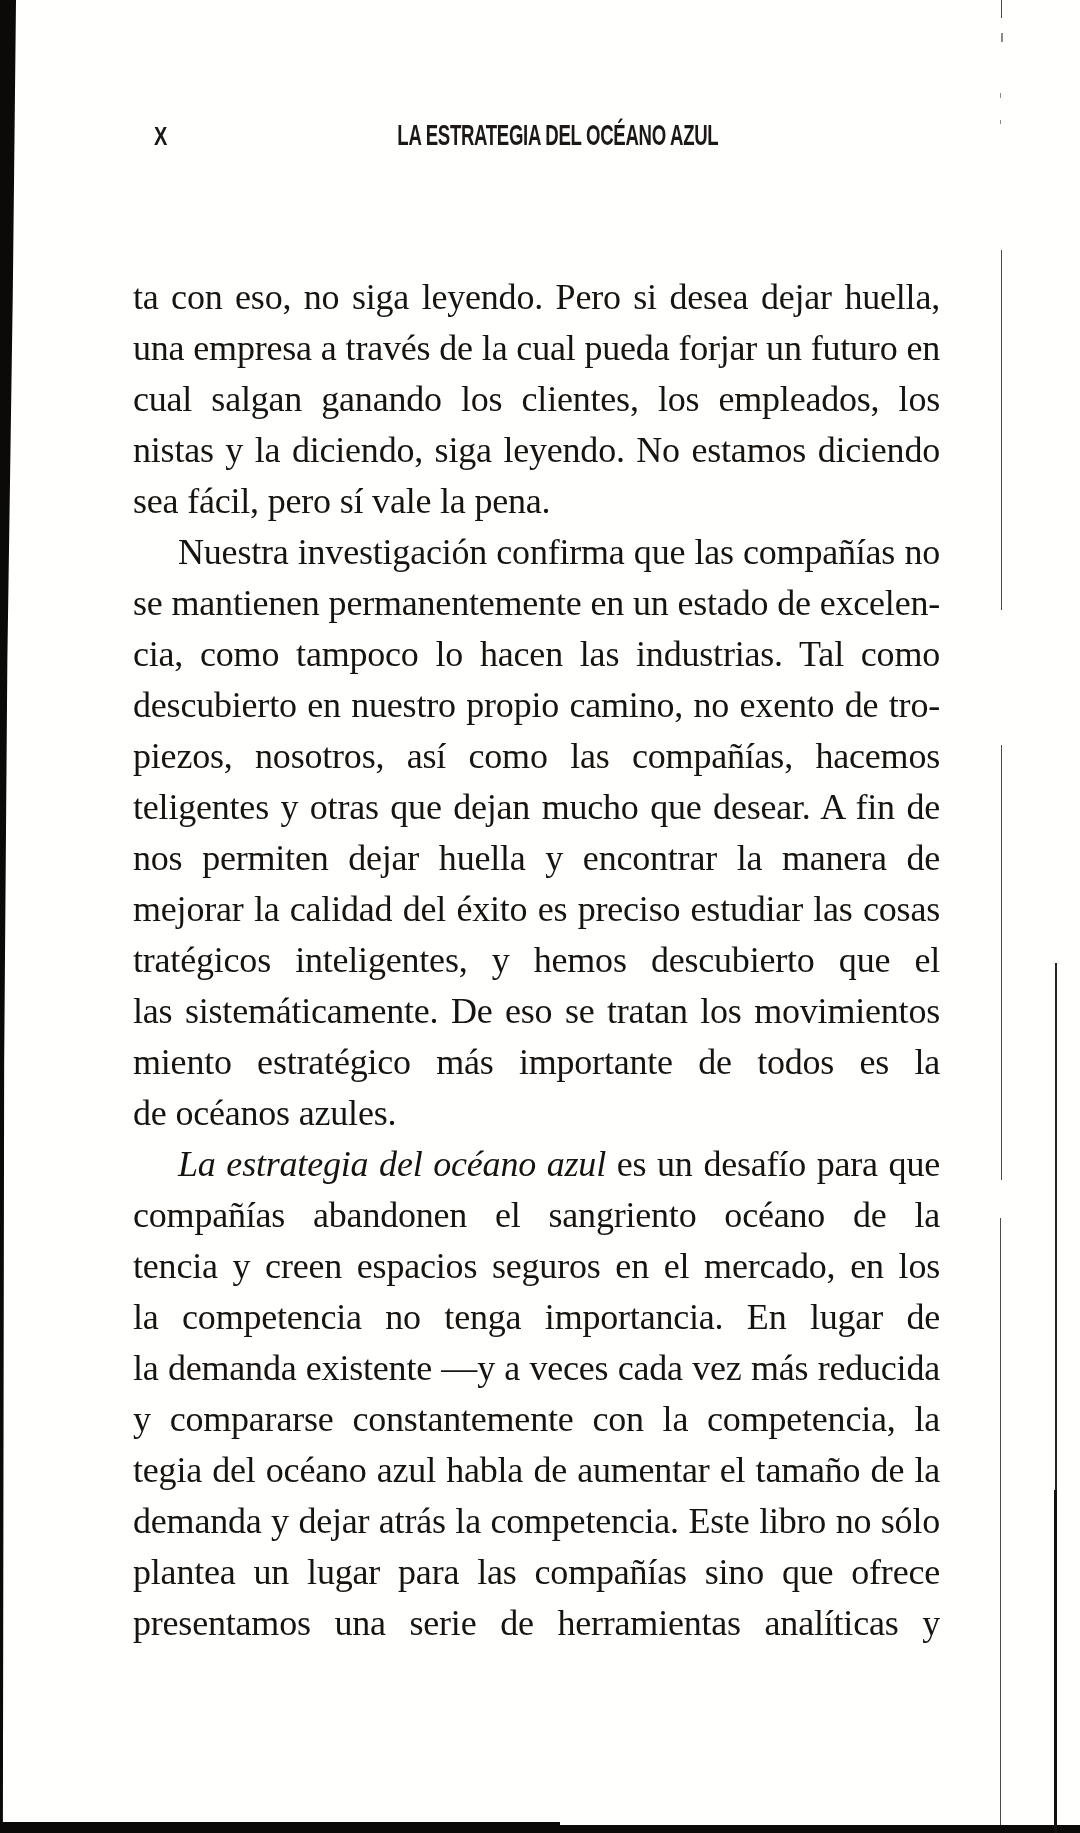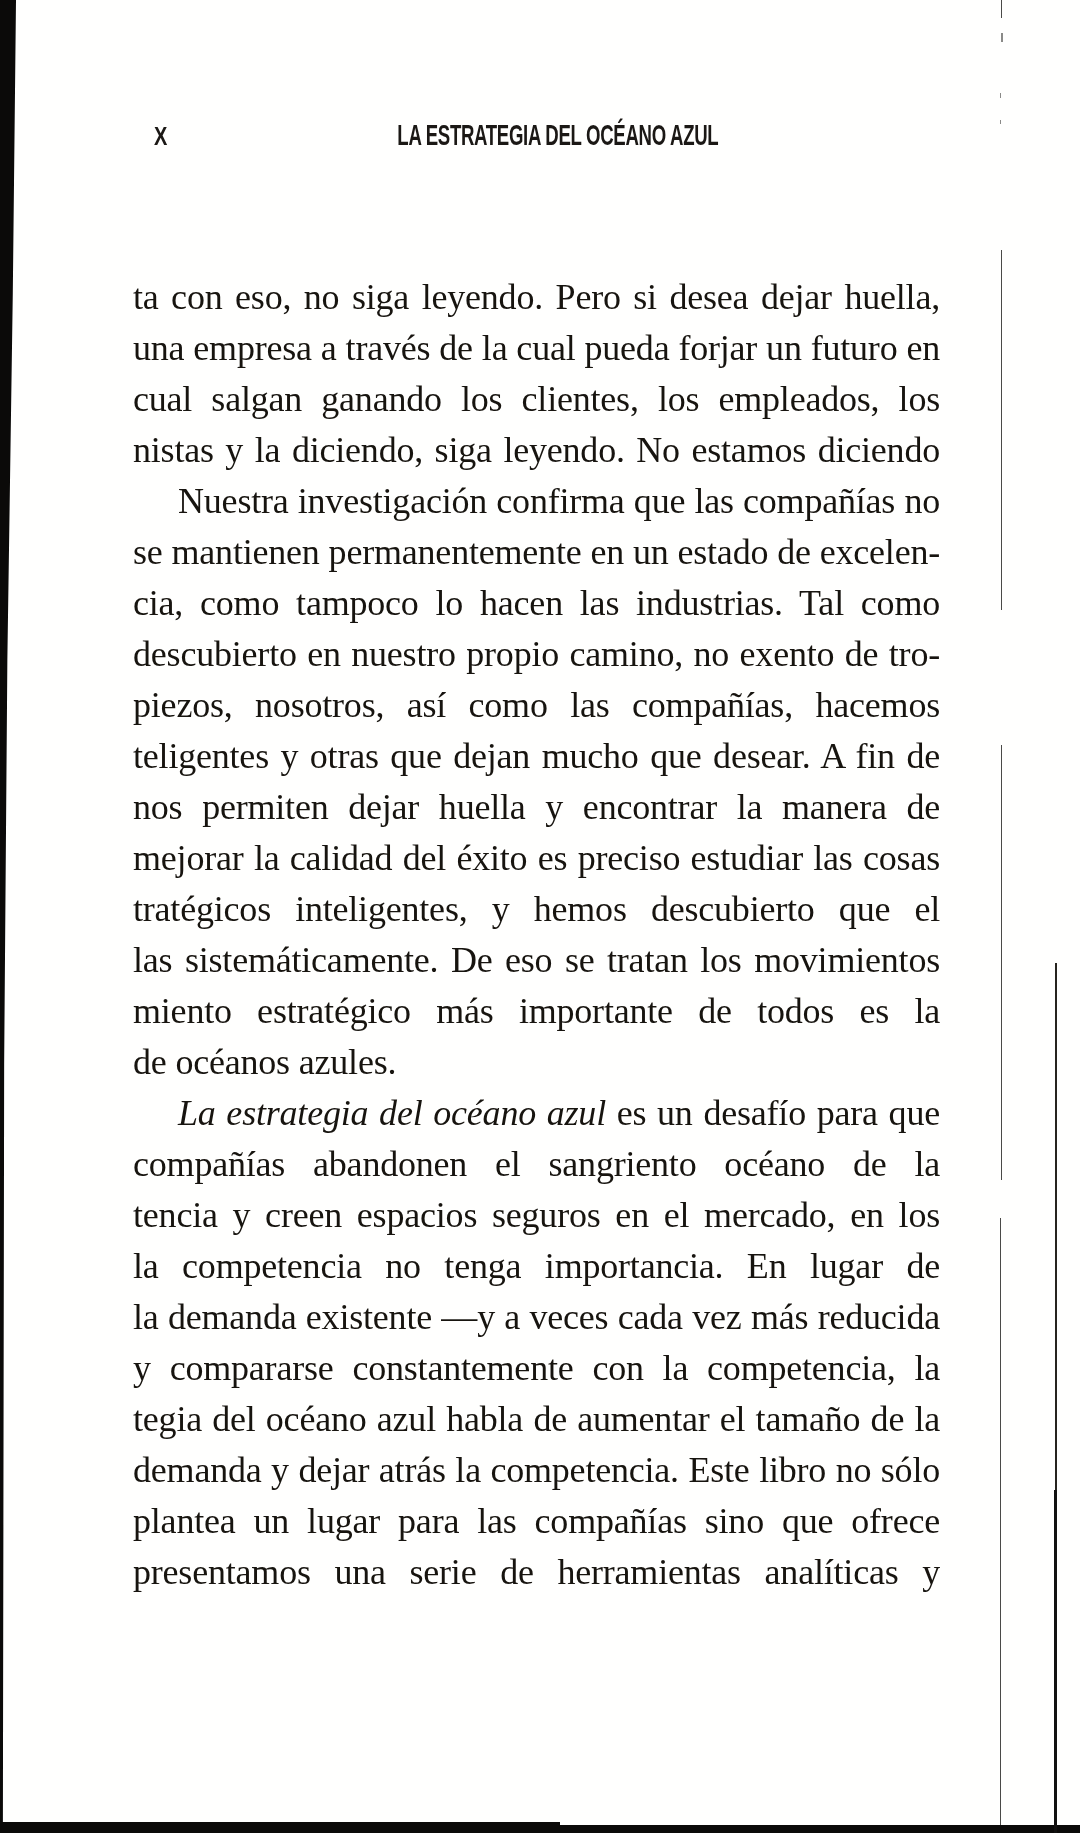--- a/index.html
+++ b/index.html
@@ -101,20 +101,21 @@
     <div class="running-title-wrap">
       <span class="running-title">LA ESTRATEGIA DEL OCÉANO AZUL</span>
     </div>
   </header>
 
   <main class="body-text">
       <div class="line">ta con eso, no siga leyendo. Pero si desea dejar huella, crear</div>
       <div class="line">una empresa a través de la cual pueda forjar un futuro en el</div>
       <div class="line">cual salgan ganando los clientes, los empleados, los accio-</div>
       <div class="line">nistas y la diciendo, siga leyendo. No estamos diciendo que</div>
+      <div class="line no-just">sea fácil, pero sí vale la pena.</div>
       <div class="line indent">Nuestra investigación confirma que las compañías no</div>
       <div class="line">se mantienen permanentemente en un estado de excelen-</div>
       <div class="line">cia, como tampoco lo hacen las industrias. Tal como hemos</div>
       <div class="line">descubierto en nuestro propio camino, no exento de tro-</div>
       <div class="line">piezos, nosotros, así como las compañías, hacemos cosas in-</div>
       <div class="line">teligentes y otras que dejan mucho que desear. A fin de</div>
       <div class="line">nos permiten dejar huella y encontrar la manera de repetir-</div>
       <div class="line">mejorar la calidad del éxito es preciso estudiar las cosas que</div>
       <div class="line">tratégicos inteligentes, y hemos descubierto que el movi-</div>
       <div class="line">las sistemáticamente. De eso se tratan los movimientos es-</div>

